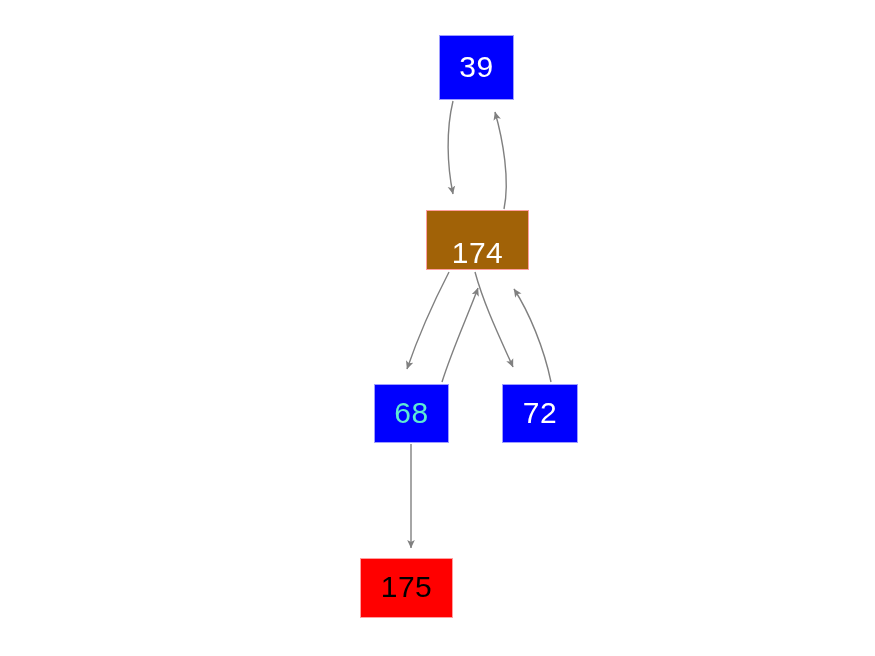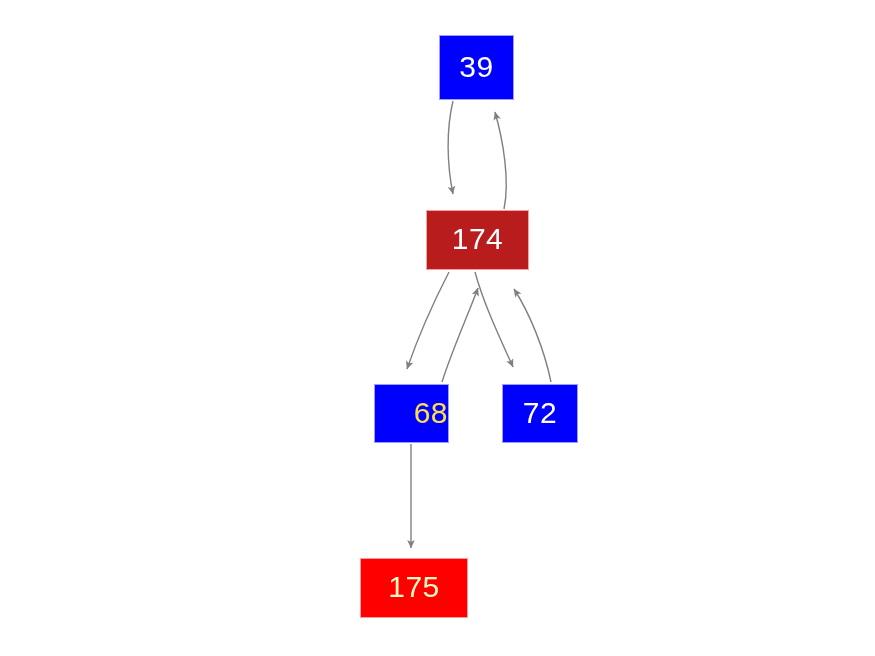--- a/index.html
+++ b/index.html
@@ -68,29 +68,29 @@
 
     <path d="M 519 382 C 512 348 497 312 482 289" fill="none" stroke="#808080" stroke-width="1.4" marker-end="url(#arrowhead)"></path>
 
     <path d="M 379 444 L 379 548" fill="none" stroke="#808080" stroke-width="1.4" marker-end="url(#arrowhead)"></path>
   </svg>
 
   <div class="node" style="left: 407px; top: 35px; width: 75px; height: 65px; background: rgb(0, 0, 255); color: rgb(255, 255, 255); font-size: 30px; border: 1px solid rgb(158, 158, 255);">
     <span class="node-label">39</span>
   </div>
 
-  <div class="node" style="left: 394px; top: 210px; width: 103px; height: 60px; background: #b91c1c; color: rgb(255, 255, 255); font-size: 30px; border: 1px solid rgb(255, 158, 158);">
+  <div class="node" style="left: 394px; top: 210px; width: 103px; height: 60px; background: #a16207; color: rgb(255, 255, 255); font-size: 30px; border: 1px solid rgb(255, 158, 158); align-items: flex-end;">
     <span class="node-label">174</span>
   </div>
 
-  <div class="node" style="left: 342px; top: 384px; width: 75px; height: 59px; background: rgb(0, 0, 255); color: #fde047; font-size: 30px; border: 1px solid rgb(158, 158, 255); justify-content: flex-end;">
+  <div class="node" style="left: 342px; top: 384px; width: 75px; height: 59px; background: rgb(0, 0, 255); color: #5eead4; font-size: 30px; border: 1px solid rgb(158, 158, 255);">
     <span class="node-label">68</span>
   </div>
 
   <div class="node" style="left: 470px; top: 384px; width: 76px; height: 59px; background: rgb(0, 0, 255); color: rgb(255, 255, 255); font-size: 30px; border: 1px solid rgb(158, 158, 255);">
     <span class="node-label">72</span>
   </div>
 
-  <div class="node" style="left: 328px; top: 558px; width: 108px; height: 60px; background: rgb(255, 0, 0); color: #fef9c3; font-size: 30px; border: 1px solid rgb(255, 158, 158);">
+  <div class="node" style="left: 328px; top: 558px; width: 93px; height: 60px; background: rgb(255, 0, 0); color: #000000; font-size: 30px; border: 1px solid rgb(255, 158, 158);">
     <span class="node-label">175</span>
   </div>
 
 </div>
 
 </body></html>

